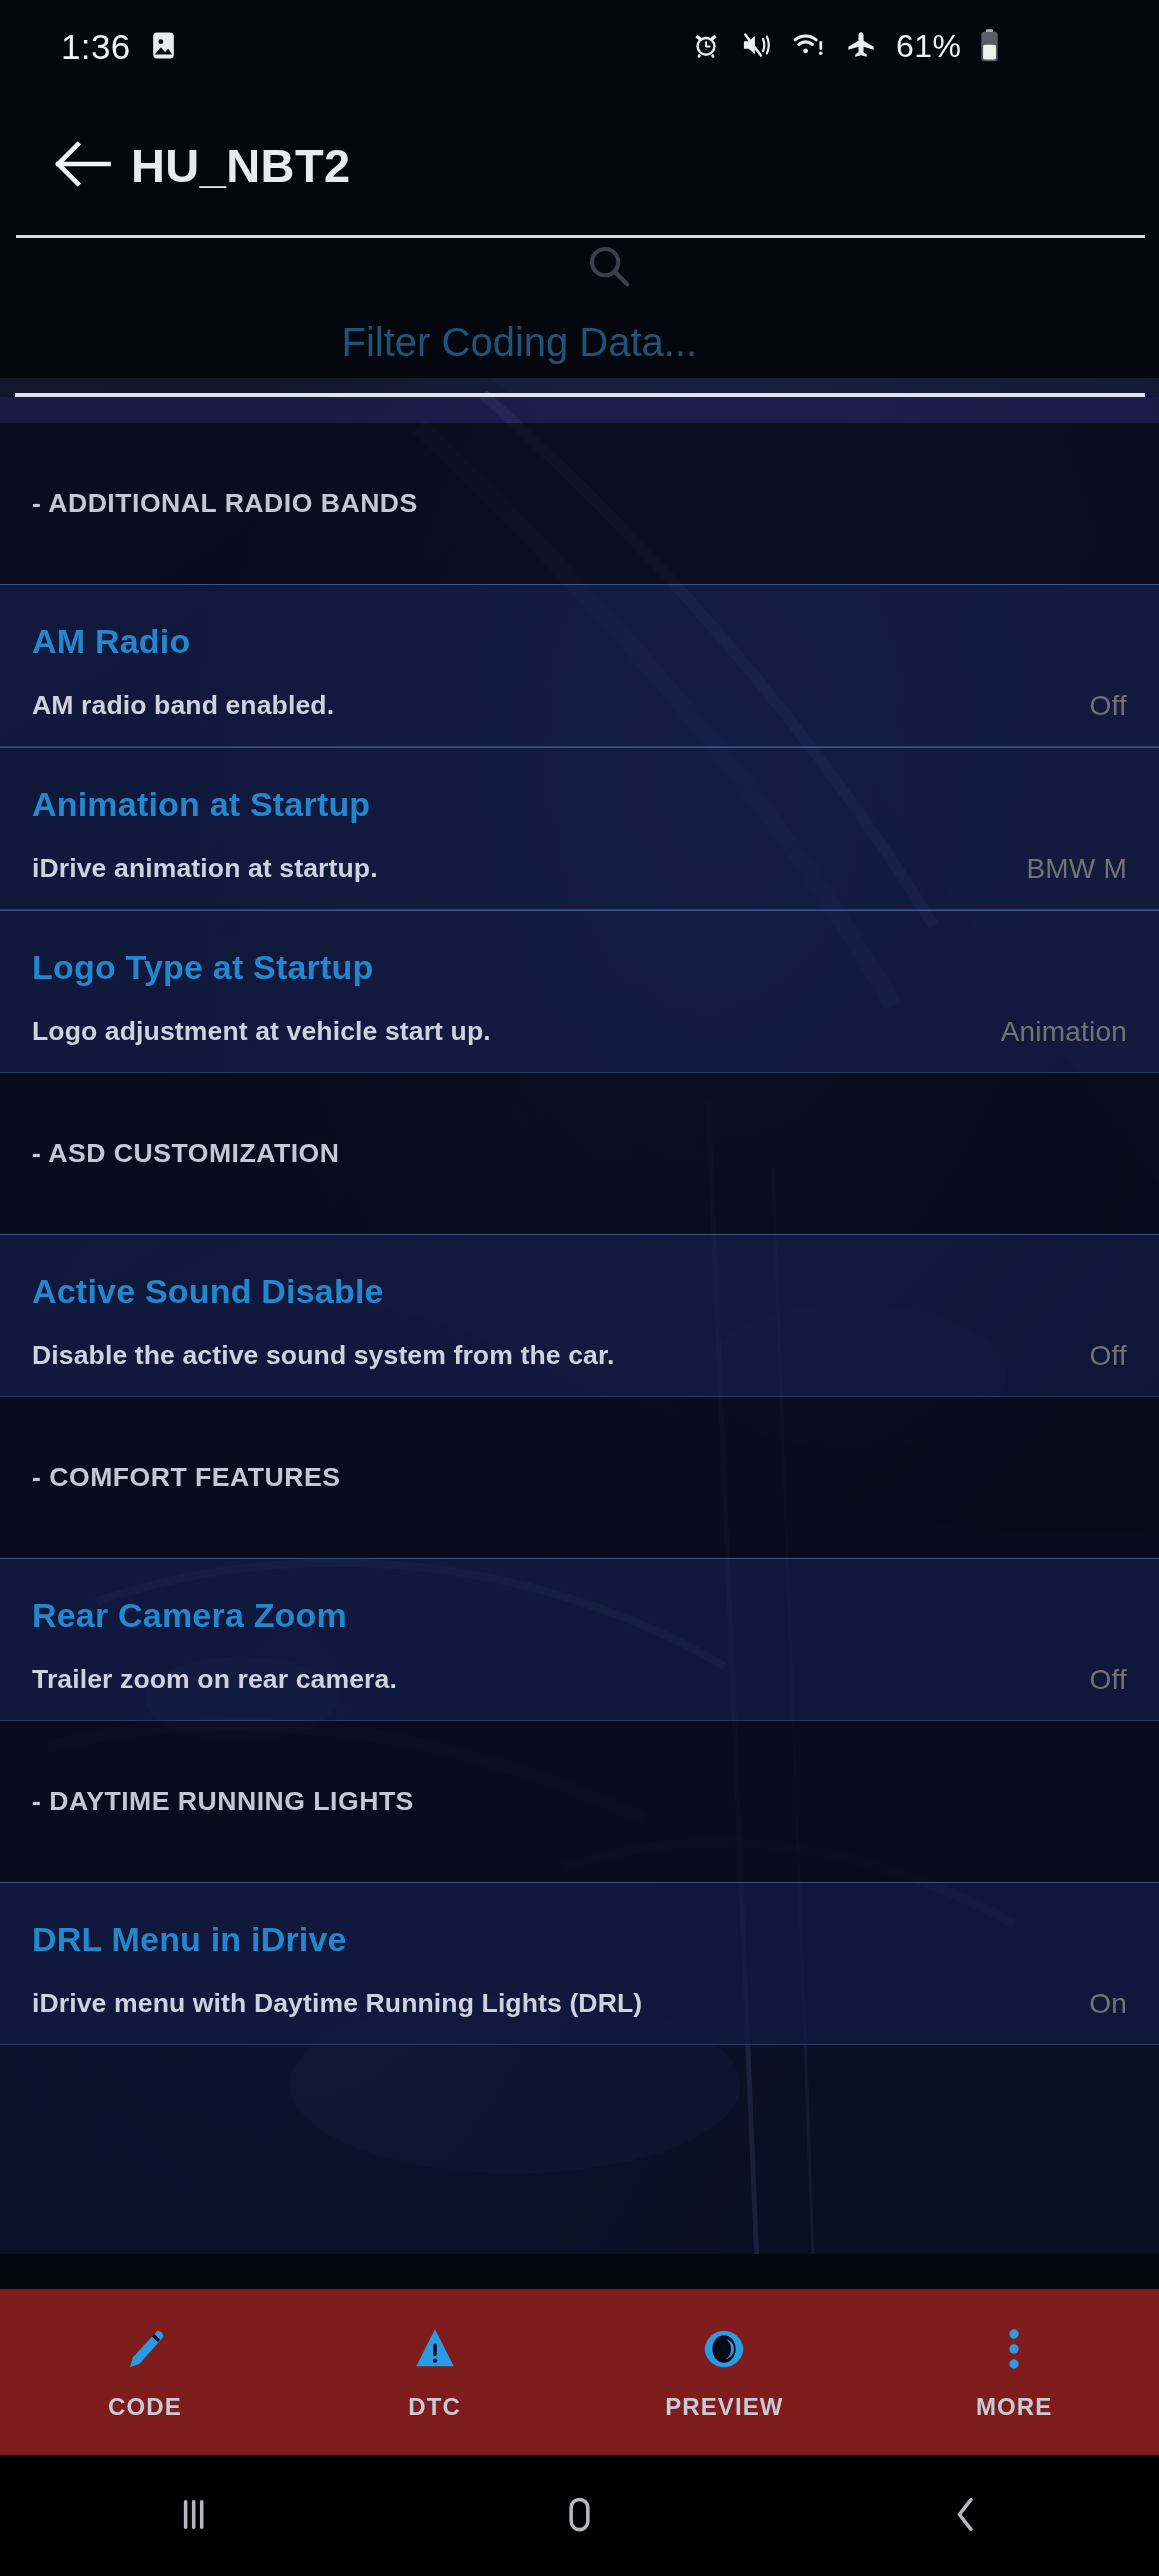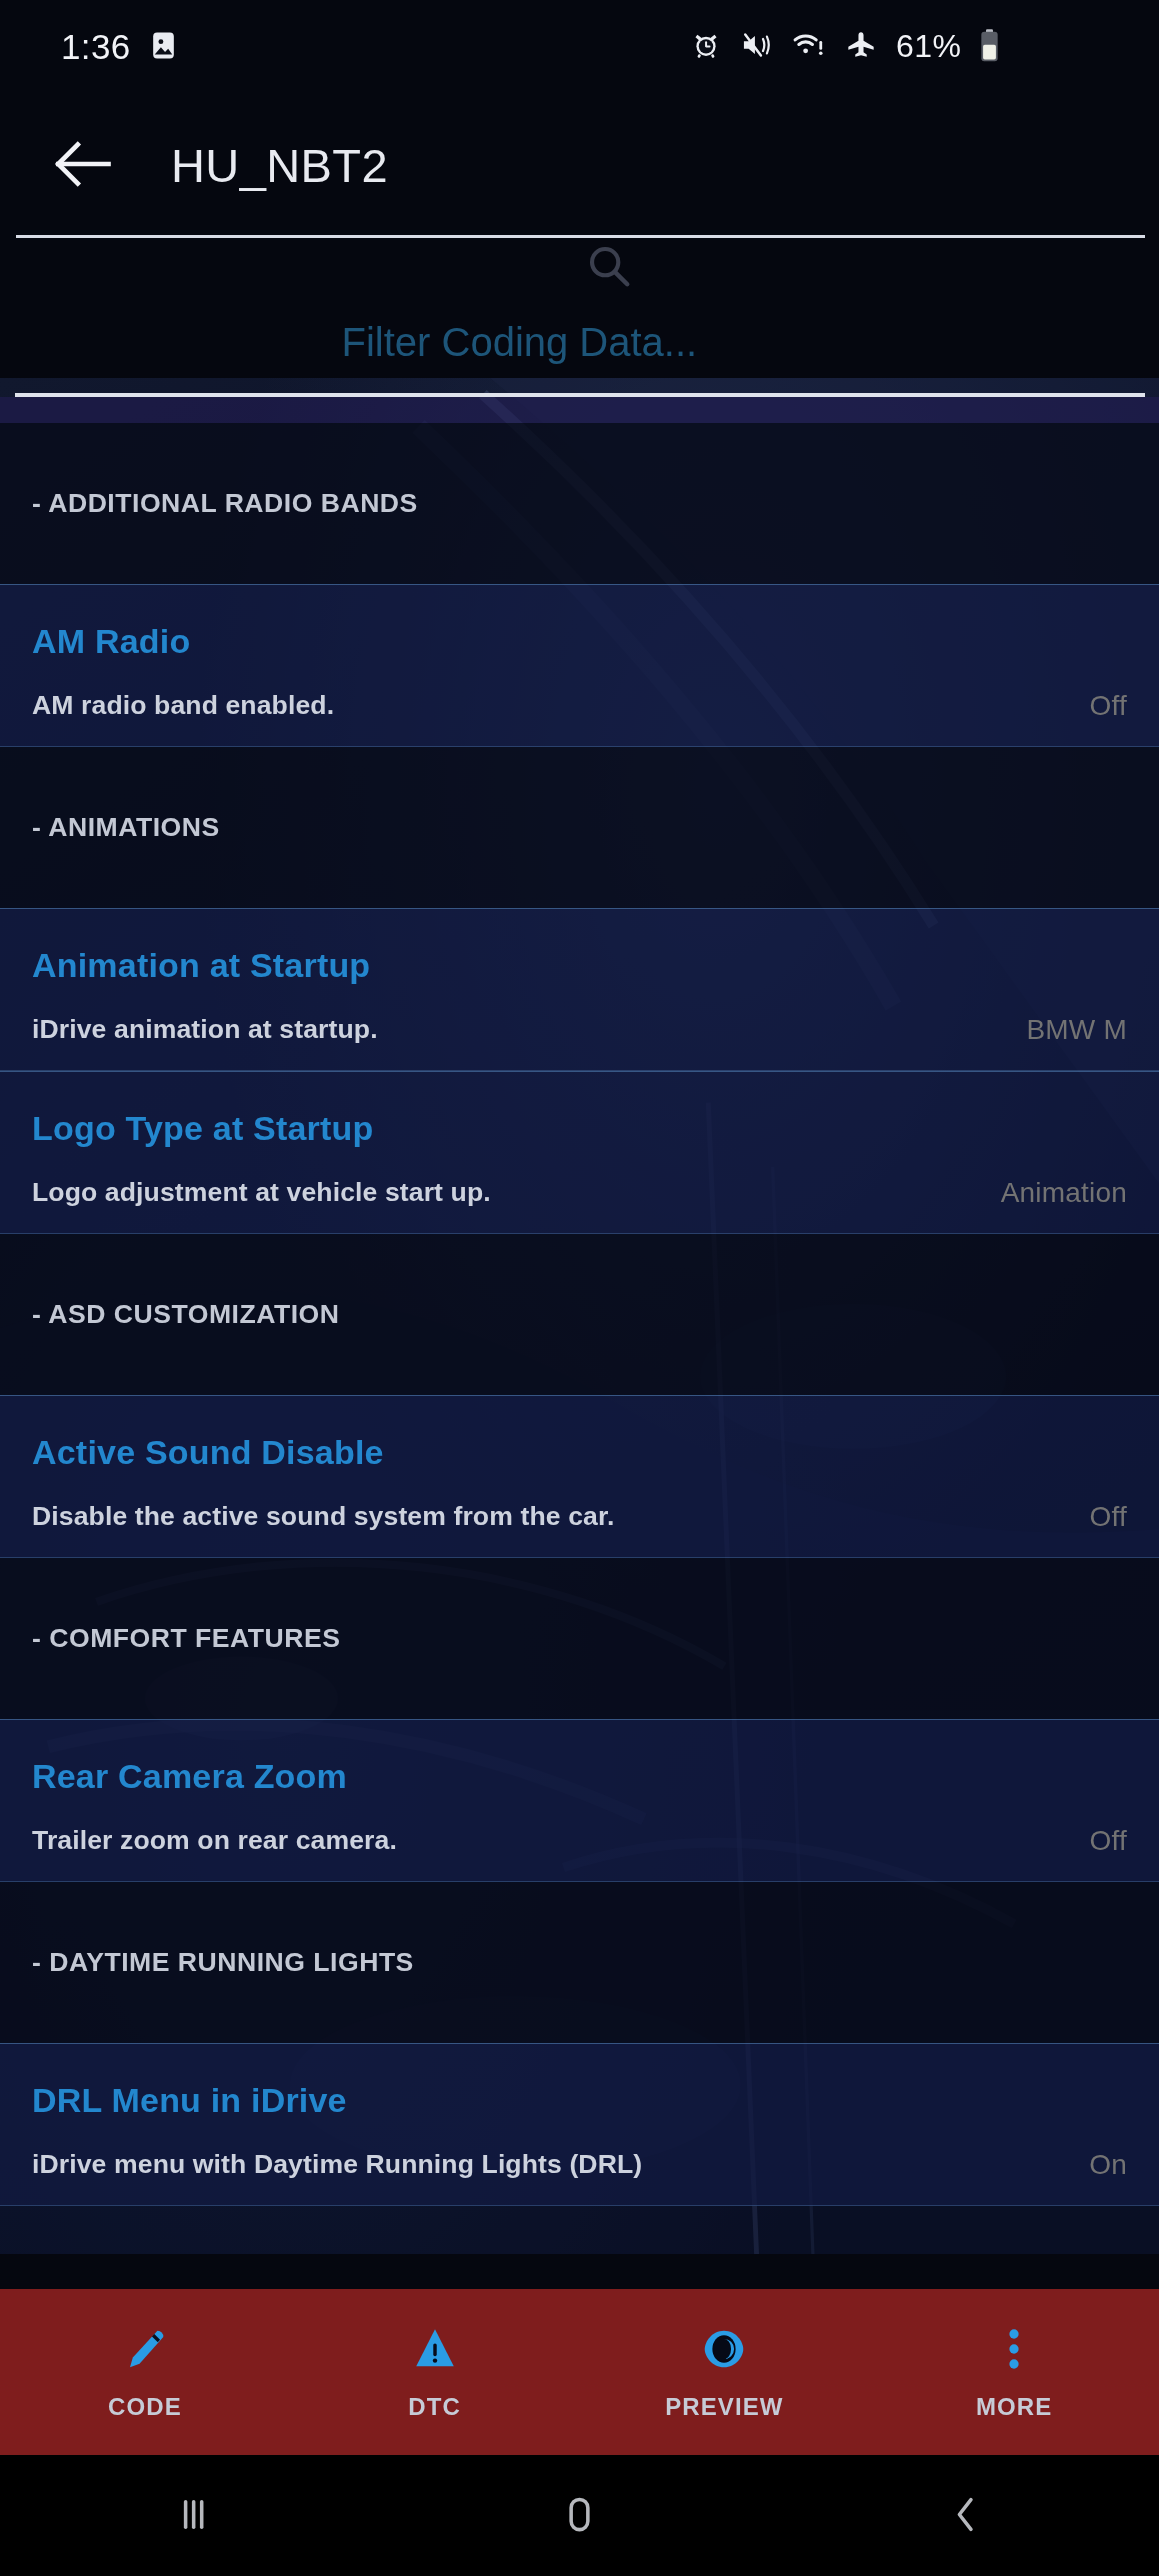--- a/index.html
+++ b/index.html
@@ -49,23 +49,22 @@
   }
   .back-btn {
     width:97px; height:97px;
     margin-left:34px;
     display:flex; align-items:center; justify-content:center;
     cursor:pointer;
   }
   .appbar-title {
     color:#e8eaf0;
     font-size:47px;
-    font-weight:400;
+    font-weight:700;
     letter-spacing:0.4px;
-    margin-left:40px;
   }
   .appbar-rule {
     position:absolute;
     left:16px; top:235px;
     width:1129px; height:3.2px;
     background:#d8dce6;
     z-index:25;
   }
 
   
@@ -322,23 +321,20 @@
   <div class="list" id="coding-list">
     <div class="partial-band"></div>
   <div class="sec-head">
         <div class="sec-head-label">- ADDITIONAL RADIO BANDS</div>
       </div>
       <div class="row">
         <div class="row-title">AM Radio</div>
         <div class="row-desc">AM radio band enabled.</div>
         <div class="row-value">Off</div>
       </div>
-      <div class="sec-head">
-        <div class="sec-head-label">- ANIMATIONS</div>
-      </div>
       <div class="row">
         <div class="row-title">Animation at Startup</div>
         <div class="row-desc">iDrive animation at startup.</div>
         <div class="row-value">BMW M</div>
       </div>
       <div class="row">
         <div class="row-title">Logo Type at Startup</div>
         <div class="row-desc">Logo adjustment at vehicle start up.</div>
         <div class="row-value">Animation</div>
       </div>

